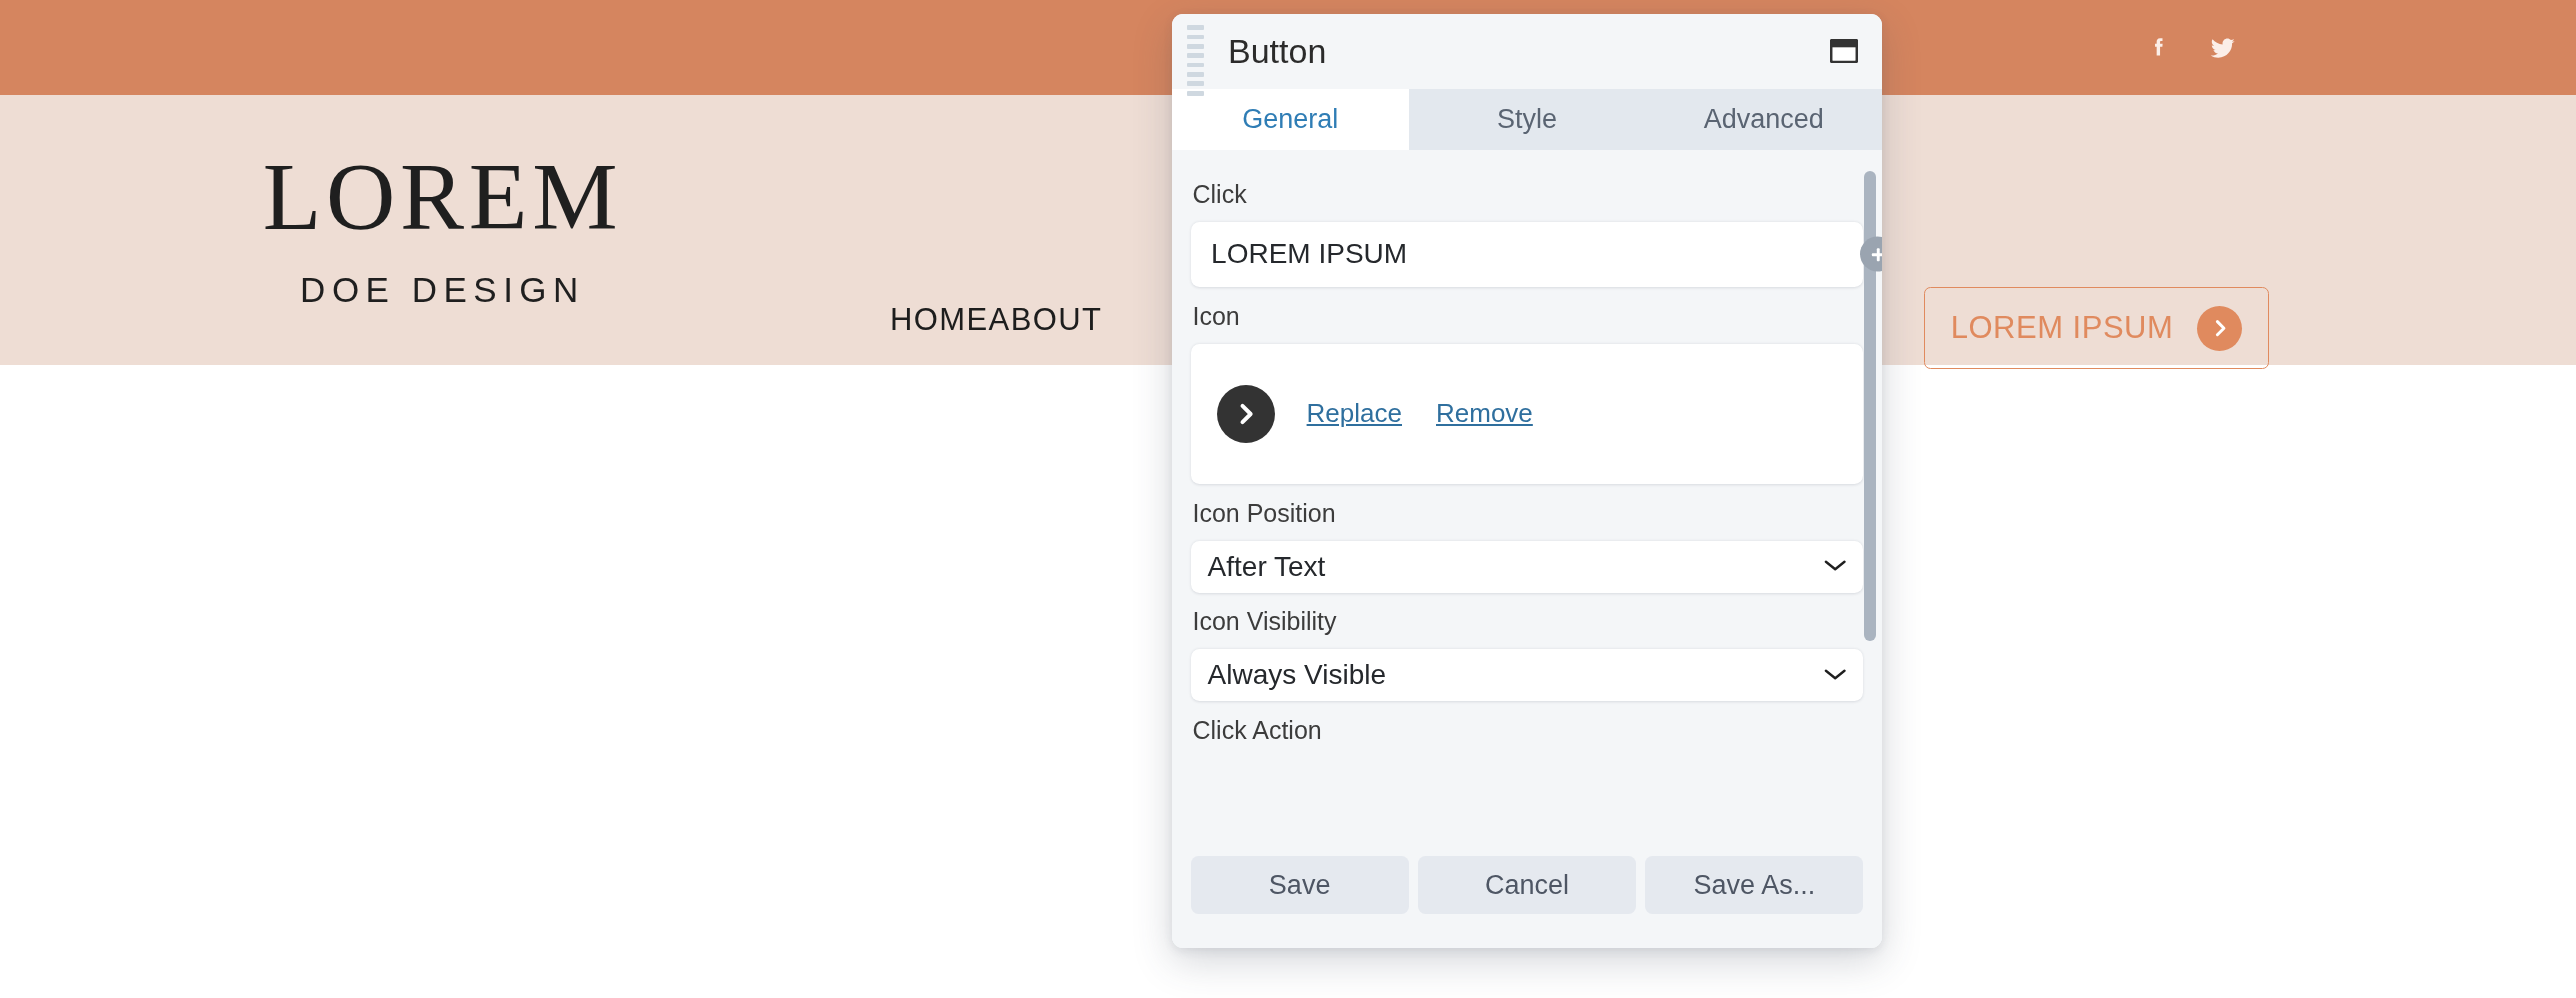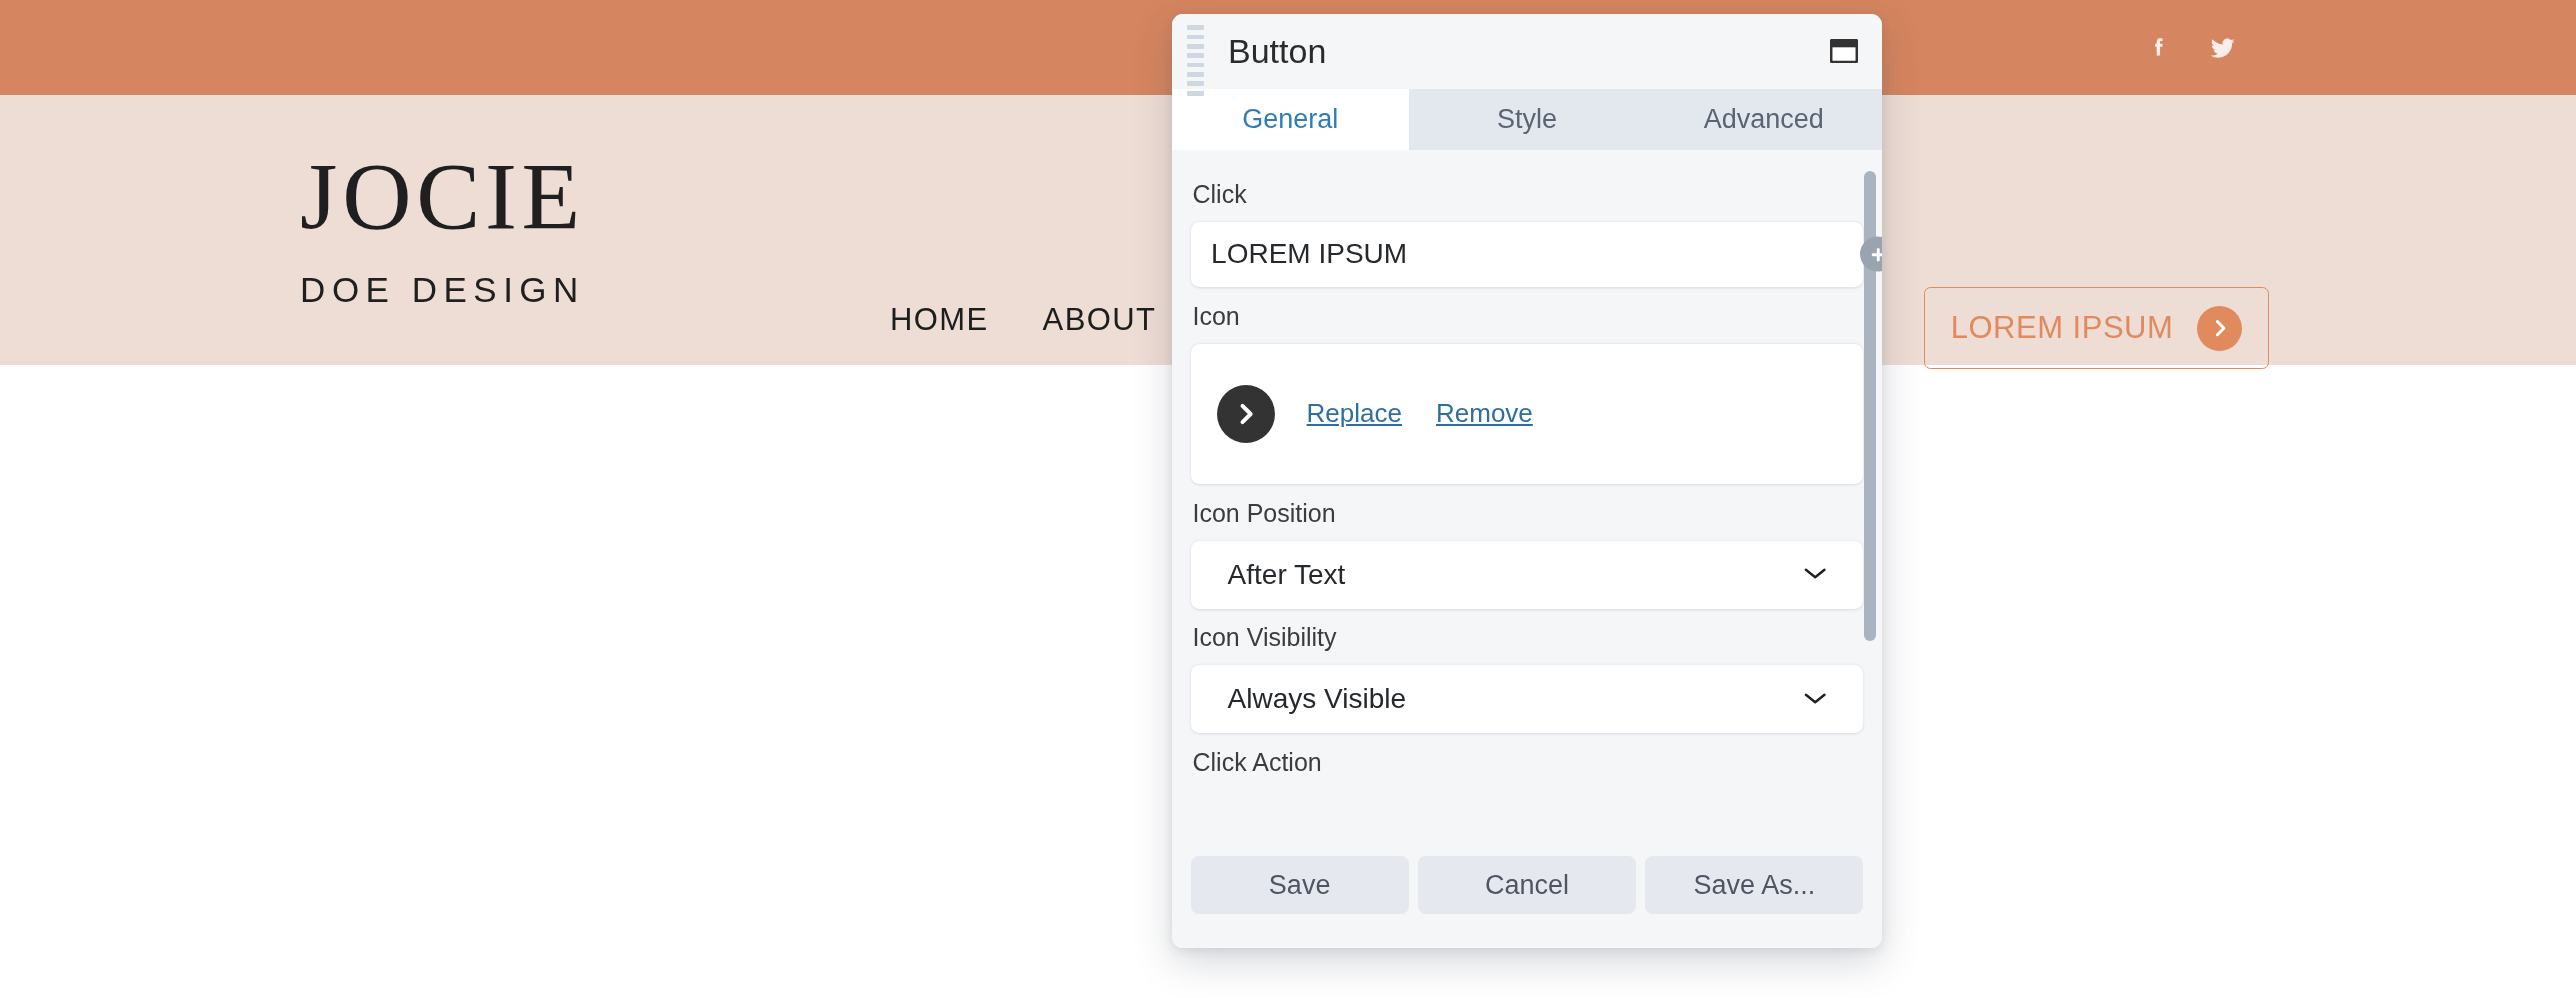--- a/index.html
+++ b/index.html
@@ -74,21 +74,20 @@
     letter-spacing: 6.5px;
     color: #1f1f1f;
     font-weight: 300;
   }
 
   .nav {
     position: absolute;
     left: 890px;
     top: 207px;
     display: flex;
-    gap: 54px;
   }
   .nav-item {
     font-size: 31px;
     letter-spacing: 1.4px;
     color: #1d1d1d;
     cursor: pointer;
   }
 
   .cta {
     position: absolute;
@@ -269,24 +268,24 @@
   }
   .icon-links { display: flex; gap: 34px; justify-content: flex-end; }
   .icon-link {
     font-size: 26px;
     color: #2f6f9e;
     text-decoration: underline;
     cursor: pointer;
   }
 
   .select-box {
-    height: 68px;
-    display: flex;
-    align-items: center;
-    padding: 0 37px;
+    height: 52px;
+    display: flex;
+    align-items: center;
+    padding: 0 17px;
     cursor: pointer;
   }
   .select-value {
     flex: 1;
     font-size: 28px;
     color: #25282c;
   }
   .chev { flex: 0 0 auto; }
 
   
@@ -349,21 +348,21 @@
         <svg width="32" height="28" viewBox="0 0 24 24" fill="#fbeee8">
           <path d="M22 5.9c-.7.3-1.5.5-2.4.6.9-.5 1.5-1.3 1.8-2.3-.8.5-1.7.8-2.6 1-.8-.8-1.9-1.3-3-1.3-2.3 0-4.2 1.9-4.2 4.2 0 .3 0 .6.1.9-3.5-.2-6.6-1.9-8.7-4.4-.4.6-.6 1.3-.6 2.1 0 1.5.7 2.7 1.9 3.5-.7 0-1.3-.2-1.9-.5 0 2 1.4 3.7 3.3 4.1-.3.1-.7.1-1.1.1-.3 0-.5 0-.8-.1.5 1.7 2.1 2.9 3.9 2.9-1.4 1.1-3.2 1.8-5.2 1.8-.3 0-.7 0-1-.1 1.9 1.2 4.1 1.9 6.4 1.9 7.7 0 11.9-6.4 11.9-11.9v-.5c.9-.6 1.6-1.3 2.2-2z"></path>
         </svg>
       </span>
     </div>
   </div>
 
   <div class="header">
 
     <div class="logo">
-      <div class="logo-main">JOCIE</div>
+      <div class="logo-main">LOREM</div>
       <div class="logo-sub">DOE DESIGN</div>
     </div>
 
     <nav class="nav">
       <span class="nav-item">HOME</span>
       <span class="nav-item">ABOUT</span>
     </nav>
 
     <div class="cta">
       <span class="cta-label">LOREM IPSUM</span>

